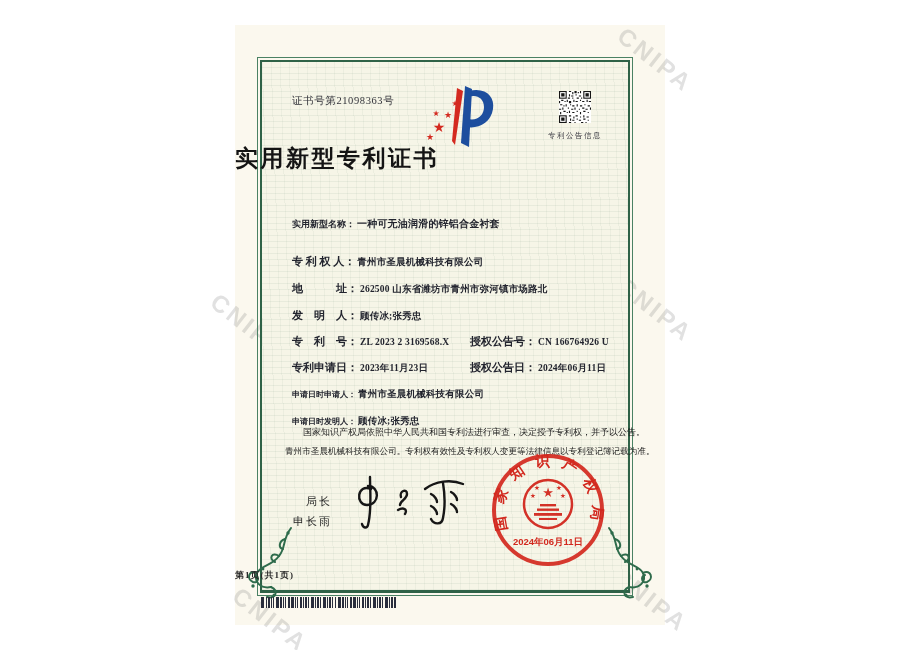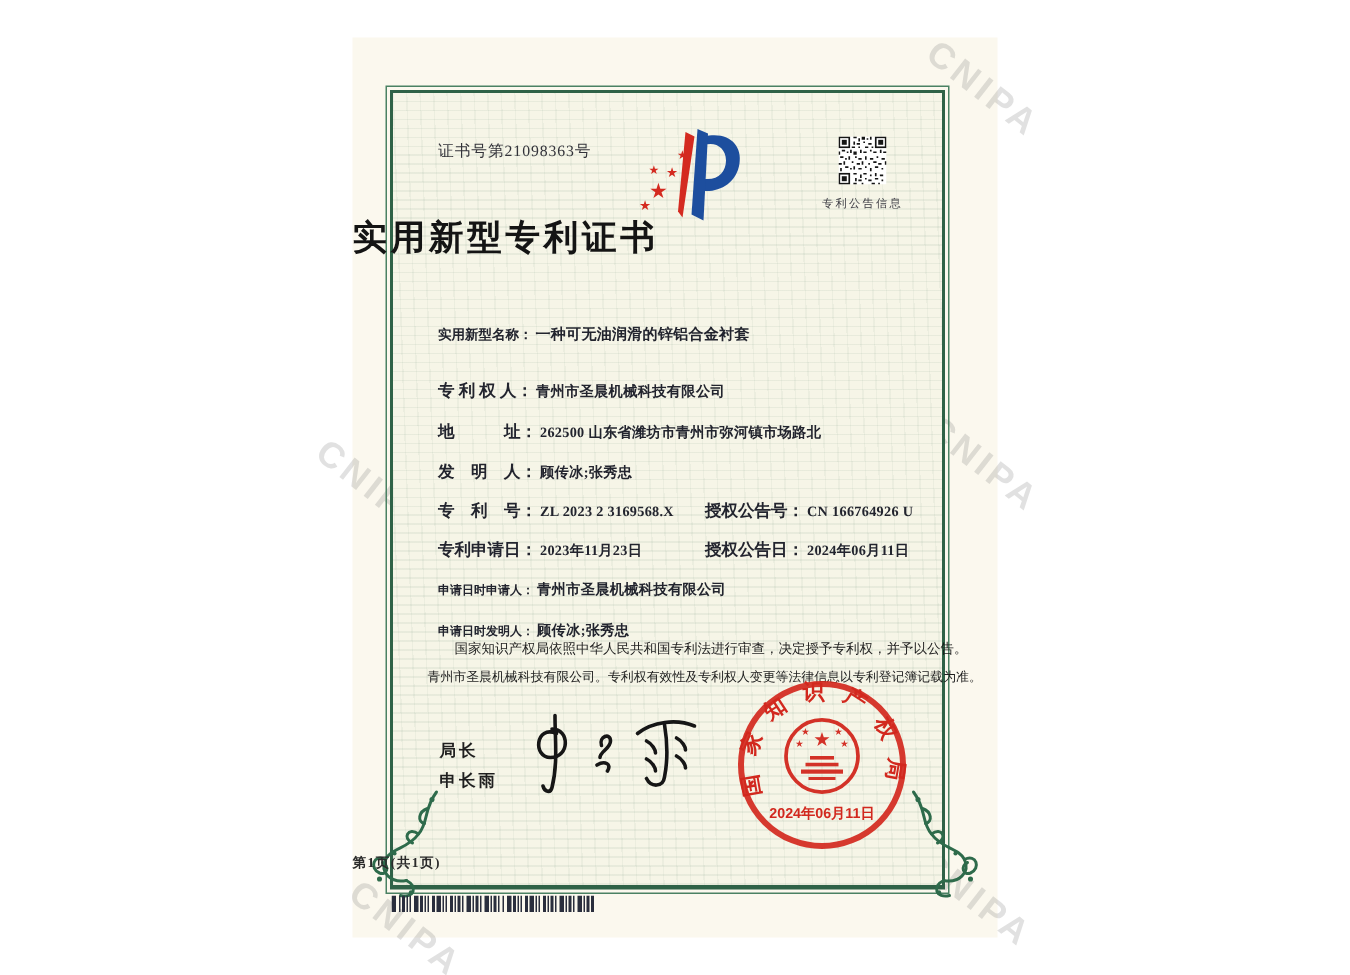--- a/index.html
+++ b/index.html
@@ -28,22 +28,22 @@
          font-size:23px;font-weight:800;color:#141414;letter-spacing:2.5px;}
   .row{position:absolute;left:57px;width:340px;white-space:nowrap;color:#22242e;margin-top:14px;}
   .row .lbl{font-size:11px;font-weight:700;}
   .row .lbl-sm{font-size:8px;font-weight:700;}
   .row .val{font-size:9.5px;font-weight:700;letter-spacing:0.2px;margin-left:2px;}
   .row .pair2{position:absolute;left:178px;top:0;white-space:nowrap;}
   .legal{position:absolute;left:50px;top:398px;width:352px;color:#1d1d1d;
          font-weight:500;line-height:19px;}
   .legal .l1{font-size:9px;text-indent:18px;white-space:nowrap;}
   .legal .l2{font-size:8.6px;white-space:nowrap;}
-  .signer{position:absolute;left:58px;top:466px;font-size:11px;font-weight:700;
-          color:#1f1f1f;letter-spacing:2px;line-height:20px;}
+  .signer{position:absolute;left:58px;top:466px;font-size:11px;font-weight:400;
+          color:#1f1f1f;letter-spacing:2px;line-height:20px;text-align:right;}
   .sig{position:absolute;left:112px;top:448px;width:136px;height:62px;}
   .seal{position:absolute;left:255px;top:427px;width:116px;height:116px;}
   .footer{position:absolute;left:0;right:0;top:544px;text-align:left;
           font-size:9px;font-weight:700;color:#2a2a2a;letter-spacing:1px;}
   .barcode{position:absolute;left:26px;top:572px;width:136px;height:11px;}
   .flourish{position:absolute;width:58px;height:76px;}
   .flourish.bl{left:6px;top:500px;}
   .flourish.br{left:366px;top:500px;transform:scaleX(-1);}
 </style>
 </head>

